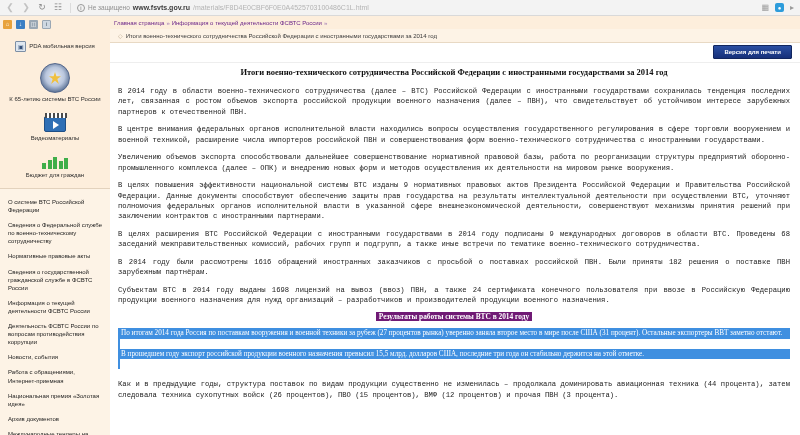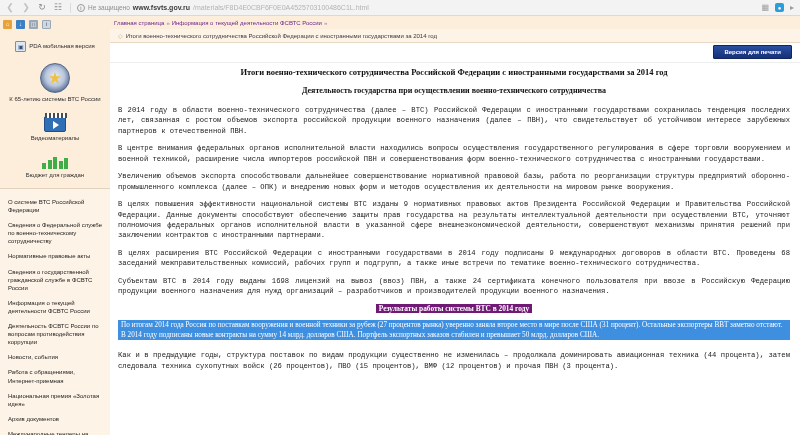--- a/index.html
+++ b/index.html
@@ -188,21 +188,21 @@
   }
   .section-head {
     font-family: "Liberation Serif", serif;
     font-size: 7.4px; font-weight: bold; text-align: center;
     margin: 2px 0 7px;
   }
   .hl-block {
     background: #3f8fe0; color: #ffffff;
     font-family: "Liberation Serif", serif;
     font-size: 7.2px; line-height: 1.45;
-    text-align: justify; margin-bottom: 0;
+    text-align: justify; margin-bottom: 10px;
     padding: 0 1px;
   }
   .hl-head {
     display: inline-block; background: #701a75; color: #fff;
     padding: 0 3px;
   }
   .sel-bar { width: 2px; background: #3f8fe0; }
   .sel-wrap { display: flex; }
   .sel-wrap .sel-body { flex: 1 1 auto; }
 </style>
@@ -295,37 +295,37 @@
       <span class="bullet">◇</span>
       <span>Итоги военно-технического сотрудничества Российской Федерации с иностранными государствами за 2014 год</span>
     </div>
 
     <div class="print-row">
       <button class="print-btn">Версия для печати</button>
     </div>
 
     <div class="doc">
       <div class="doc-title">Итоги военно-технического сотрудничества Российской Федерации с иностранными государствами за 2014 год</div>
-      <div class="doc-subtitle">Деятельность государства при осуществлении военно-технического сотрудничества</div>
 
       <p class="para">В 2014 году в области военно-технического сотрудничества (далее – ВТС) Российской Федерации с иностранными государствами сохранилась тенденция последних лет, связанная с ростом объемов экспорта российской продукции военного назначения (далее – ПВН), что свидетельствует об устойчивом интересе зарубежных партнеров к отечественной ПВН.</p>
       <p class="para">В центре внимания федеральных органов исполнительной власти находились вопросы осуществления государственного регулирования в сфере торговли вооружением и военной техникой, расширение числа импортеров российской ПВН и совершенствования форм военно-технического сотрудничества с иностранными государствами.</p>
       <p class="para">Увеличению объемов экспорта способствовали дальнейшее совершенствование нормативной правовой базы, работа по реорганизации структуры предприятий оборонно-промышленного комплекса (далее – ОПК) и внедрению новых форм и методов осуществления их деятельности на мировом рынке вооружения.</p>
       <p class="para">В целях повышения эффективности национальной системы ВТС изданы 9 нормативных правовых актов Президента Российской Федерации и Правительства Российской Федерации. Данные документы способствуют обеспечению защиты прав государства на результаты интеллектуальной деятельности при осуществлении ВТС, уточняют полномочия федеральных органов исполнительной власти в указанной сфере внешнеэкономической деятельности, совершенствуют механизмы принятия решений при заключении контрактов с иностранными партнерами.</p>
       <p class="para">В целях расширения ВТС Российской Федерации с иностранными государствами в 2014 году подписаны 9 международных договоров в области ВТС. Проведены 68 заседаний межправительственных комиссий, рабочих групп и подгрупп, а также иные встречи по тематике военно-технического сотрудничества.</p>
+      <p class="para">В 2014 году были рассмотрены 1616 обращений иностранных заказчиков с просьбой о поставках российской ПВН. Были приняты 182 решения о поставке ПВН зарубежным партнёрам.</p>
       <p class="para">Субъектам ВТС в 2014 году выданы 1698 лицензий на вывоз (ввоз) ПВН, а также 24 сертификата конечного пользователя при ввозе в Российскую Федерацию продукции военного назначения для нужд организаций – разработчиков и производителей продукции военного назначения.</p>
 
       <div class="section-head">
         <span class="hl-head">Результаты работы системы ВТС в 2014 году</span>
       </div>
 
       <div class="sel-wrap">
         <div class="sel-bar"></div>
         <div class="sel-body">
           <p class="hl-block">По итогам 2014 года Россия по поставкам вооружения и военной техники за рубеж (27 процентов рынка) уверенно заняла второе место в мире после США (31 процент). Остальные экспортеры ВВТ заметно отстают.</p>
-          <p class="hl-block">В 2014 году подписаны новые контракты на сумму 14 млрд. долларов США. Портфель экспортных заказов стабилен и превышает 50 млрд. долларов США.</p>
+          <p class="hl-block">В прошедшем году экспорт российской продукции военного назначения превысил 15,5 млрд. долларов США, последние три года он стабильно держится на этой отметке.</p>
         </div>
       </div>
 
       <p class="para" style="margin-top:10px;">Как и в предыдущие годы, структура поставок по видам продукции существенно не изменилась – продолжала доминировать авиационная техника (44 процента), затем следовала техника сухопутных войск (26 процентов), ПВО (15 процентов), ВМФ (12 процентов) и прочая ПВН (3 процента).</p>
     </div>
   </div>
 </div>
 
 </body></html>

